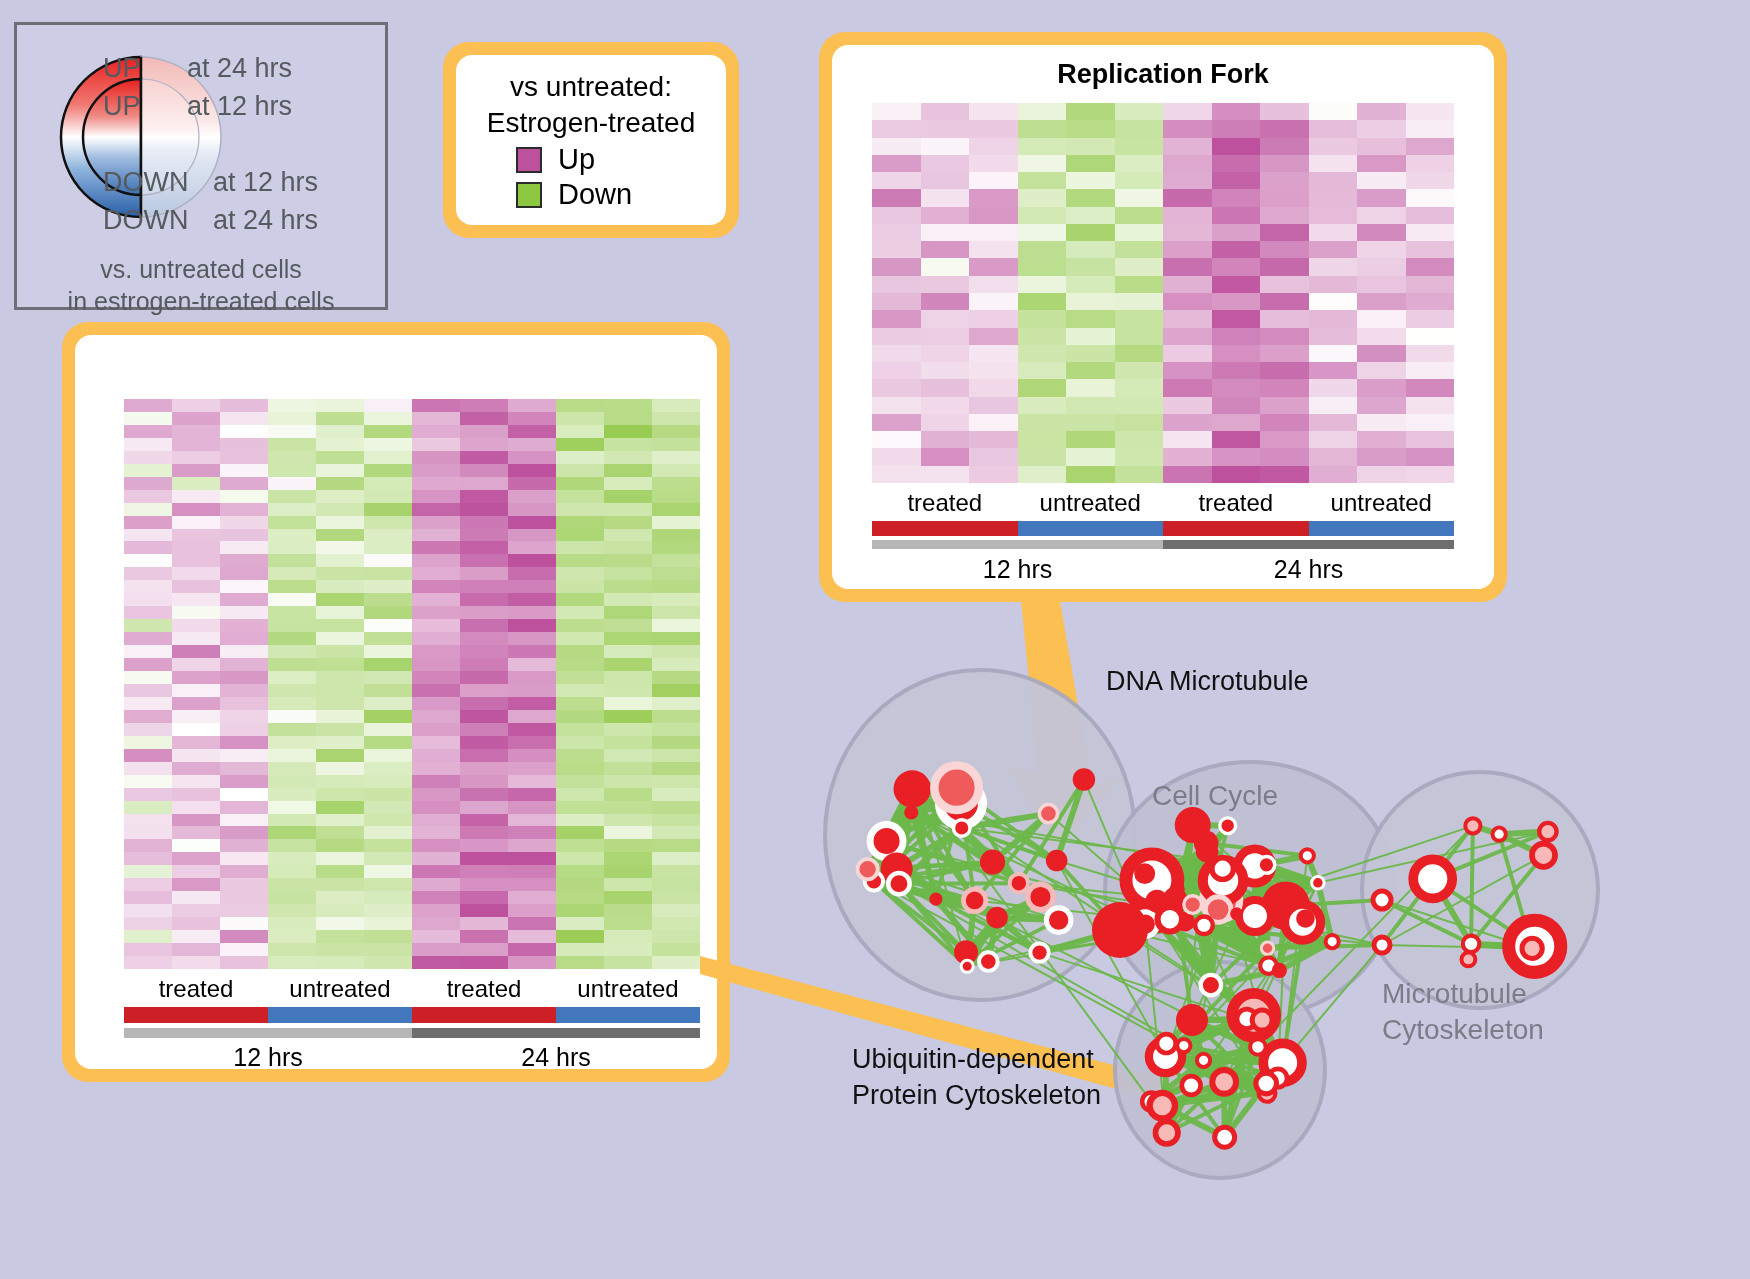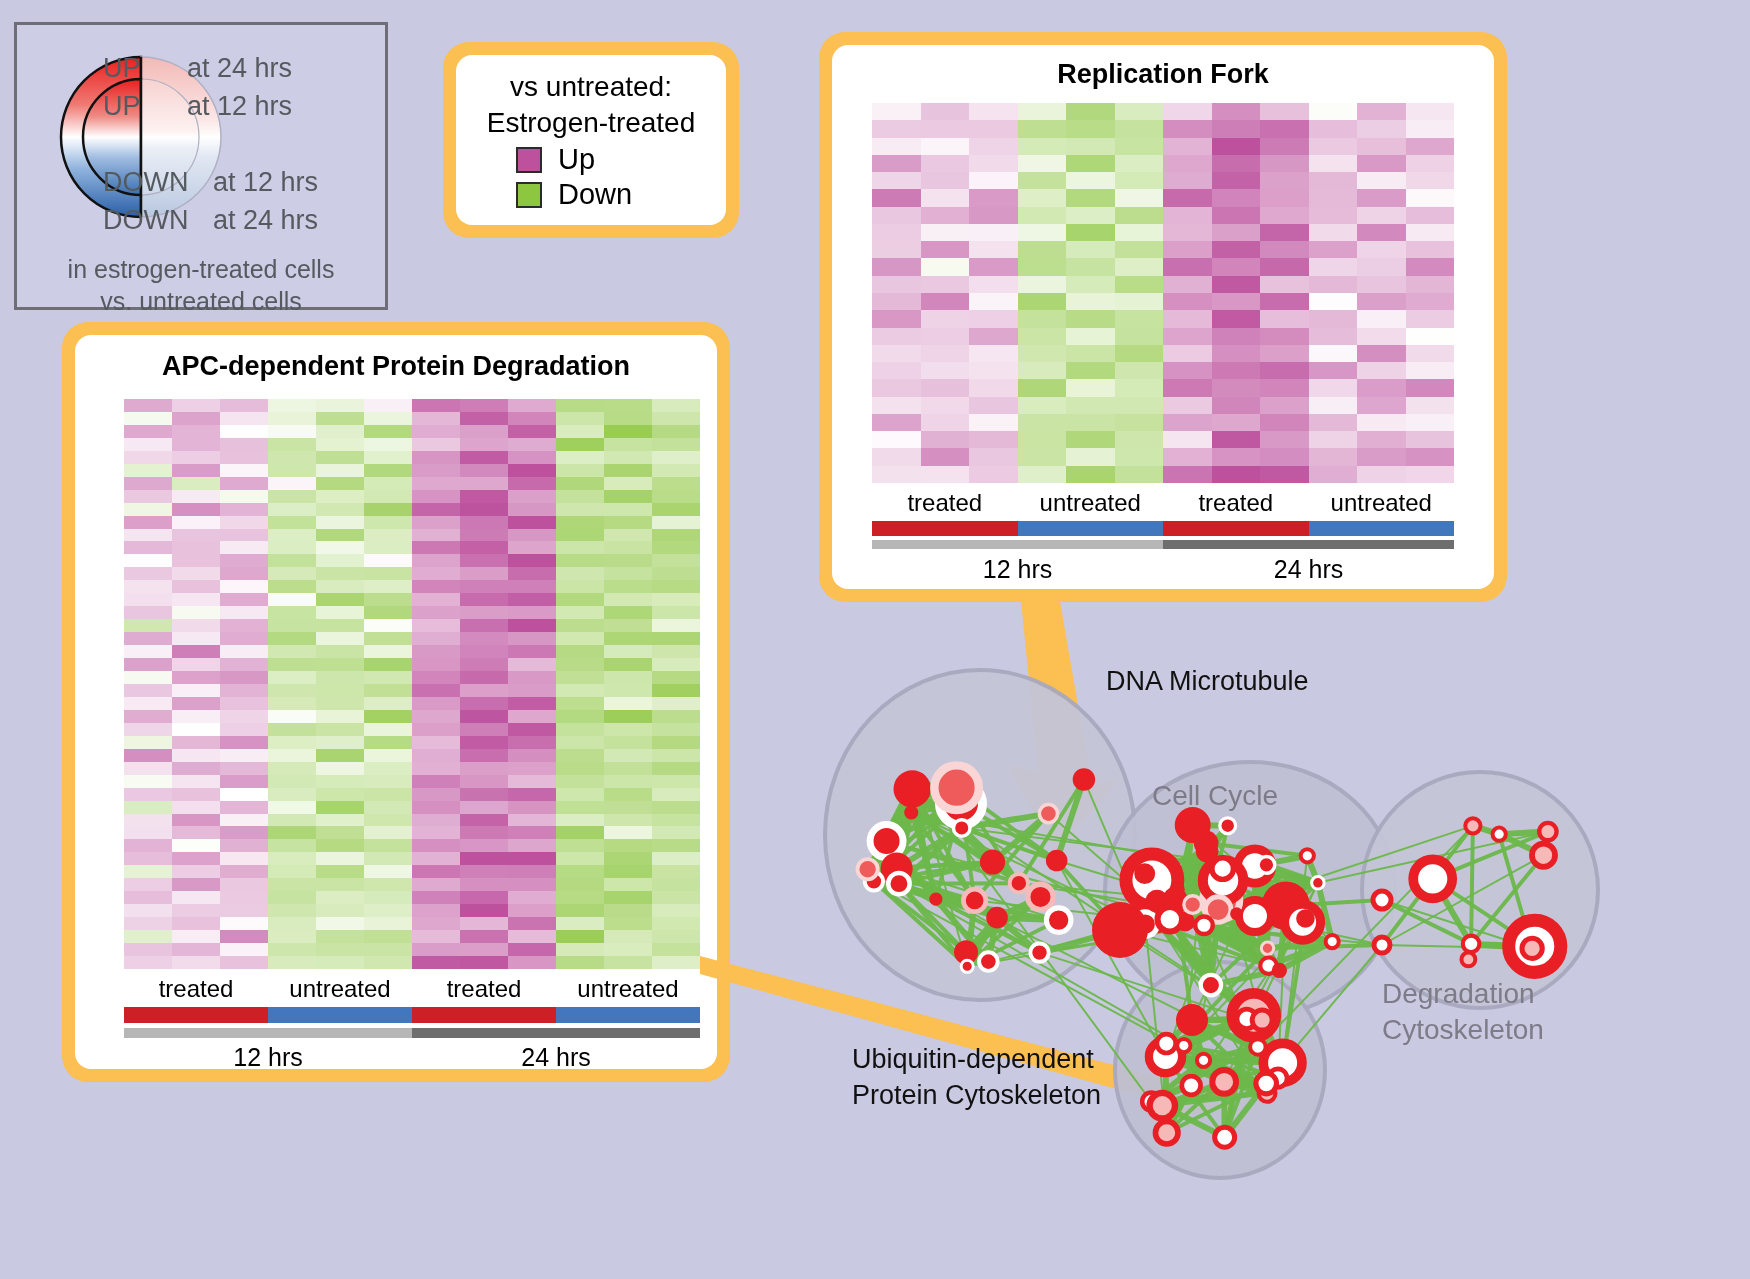--- a/index.html
+++ b/index.html
@@ -155,22 +155,22 @@
   <div class="kt" style="left:86px; top:66px;">UP</div>
   <div class="kt" style="left:170px; top:66px;">at 12 hrs</div>
 
   <div class="kt" style="left:86px; top:142px;">DOWN</div>
   <div class="kt" style="left:196px; top:142px;">at 12 hrs</div>
 
   <div class="kt" style="left:86px; top:180px;">DOWN</div>
   <div class="kt" style="left:196px; top:180px;">at 24 hrs</div>
 
   <div class="footer">
+    <div>vs. untreated cells</div>
     <div>in estrogen-treated cells</div>
-    <div>vs. untreated cells</div>
   </div>
 </div>
 
 <div class="card" id="legend-card">
   <div class="inner">
     <div class="lg-title">
       <div>vs untreated:</div>
       <div>Estrogen-treated</div>
     </div>
     <div class="lg-row">
@@ -471,21 +471,20 @@
     </div>
     <div class="time-labels" style="left:40px; top:510px; width:582px;">
       <span>12 hrs</span>
       <span>24 hrs</span>
     </div>
   </div>
 </div>
 
 <div class="card" id="apc-card">
   <div class="inner">
-    <div class="panel-title" style="margin-top:16px;">APC-dependent Protein Degradation</div>
     <div class="hm" id="hm-apc" style="left: 49px; top: 64px; width: 576px; height: 570px; grid-template-columns: repeat(12, 1fr); grid-template-rows: repeat(44, 1fr);">
         <div style="background:rgb(223,170,208)"></div>
         <div style="background:rgb(237,208,229)"></div>
         <div style="background:rgb(229,188,217)"></div>
         <div style="background:rgb(237,246,225)"></div>
         <div style="background:rgb(233,244,218)"></div>
         <div style="background:rgb(249,240,247)"></div>
         <div style="background:rgb(203,118,179)"></div>
         <div style="background:rgb(206,125,183)"></div>
         <div style="background:rgb(223,170,208)"></div>
@@ -1512,17 +1511,17 @@
       <circle cx="472.16871449100506" cy="420.0799157404221" r="9.99085219478738" fill="#f6b9b8" stroke="#e81f25" stroke-width="4.99542609739369"></circle>
       <circle cx="476.20189124440213" cy="483.5084977168949" r="10.308564814814815" fill="#ffffff" stroke="#e81f25" stroke-width="5.154282407407408"></circle>
       <circle cx="330" cy="330" r="28" fill="#e81f25"></circle>
       <circle cx="592" cy="300" r="9" fill="#ffffff" stroke="#e81f25" stroke-width="5"></circle>
       <circle cx="592" cy="345" r="8" fill="#ffffff" stroke="#e81f25" stroke-width="5"></circle>
       <circle cx="402" cy="420" r="16" fill="#e81f25"></circle>
     </svg>
 
   <div class="netlabel dark" style="left:316px; top:66px;">DNA Microtubule</div>
   <div class="netlabel grey" style="left:362px; top:180px; font-size:28px;">Cell Cycle</div>
-  <div class="netlabel grey" style="left:592px; top:378px; font-size:28px;">Degradation</div>
+  <div class="netlabel grey" style="left:592px; top:378px; font-size:28px;">Microtubule</div>
   <div class="netlabel grey" style="left:592px; top:414px; font-size:28px;">Cytoskeleton</div>
   <div class="netlabel dark" style="left:62px; top:444px;">Ubiquitin-dependent</div>
   <div class="netlabel dark" style="left:62px; top:480px;">Protein Cytoskeleton</div>
 </div>
 
 </body></html>

